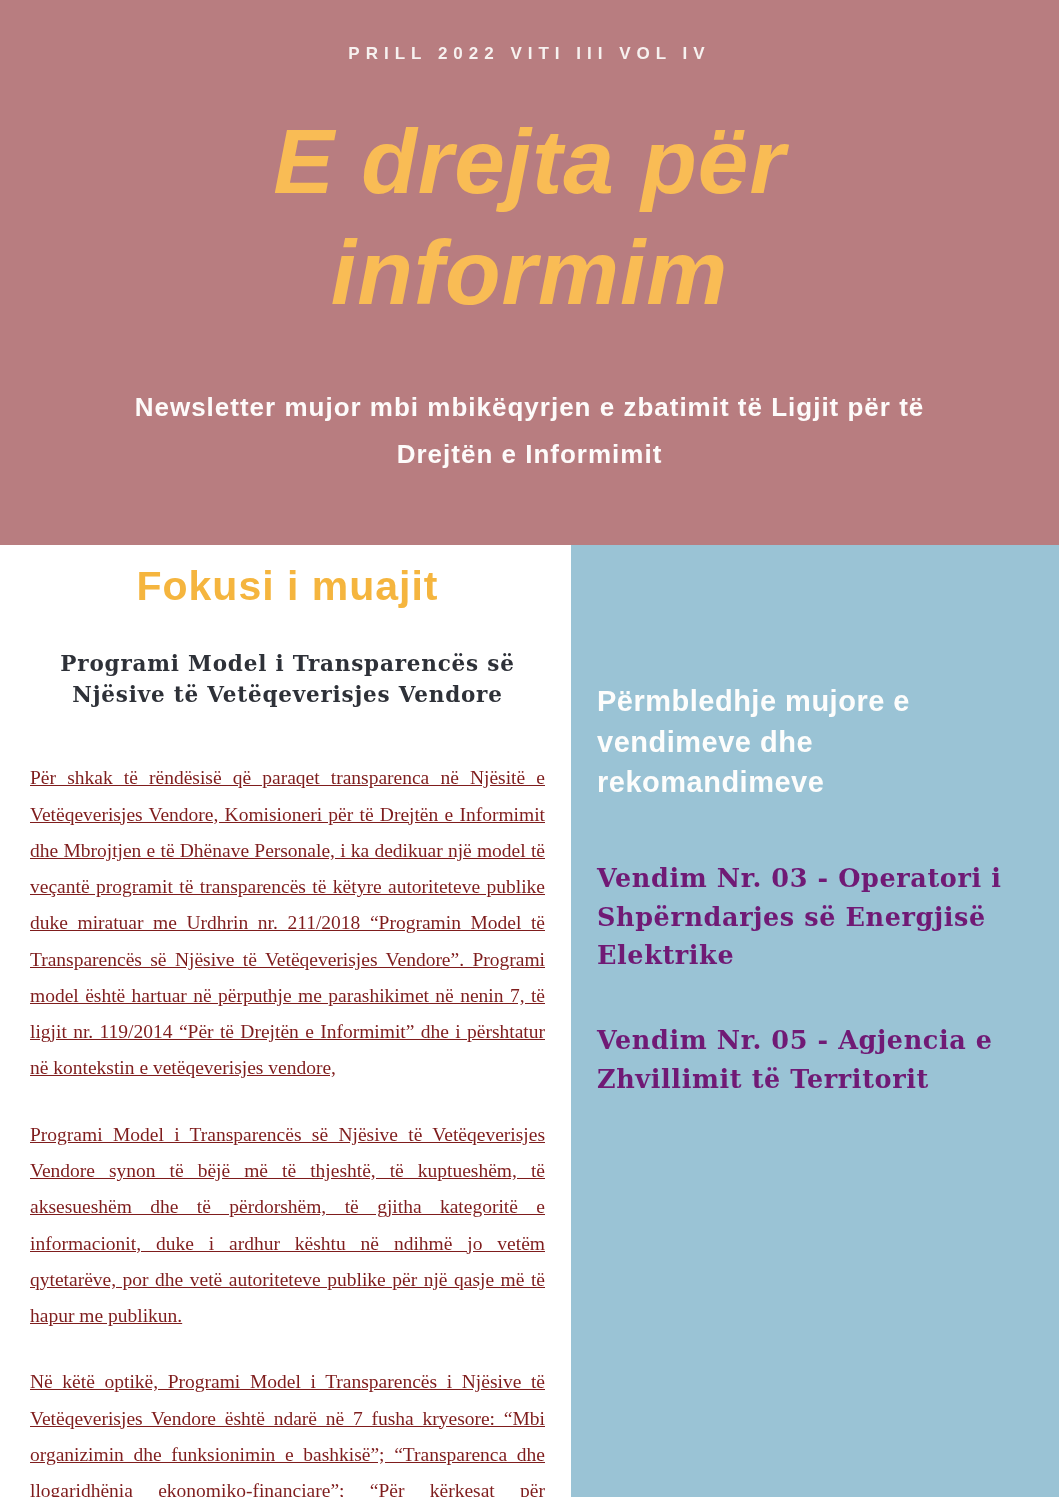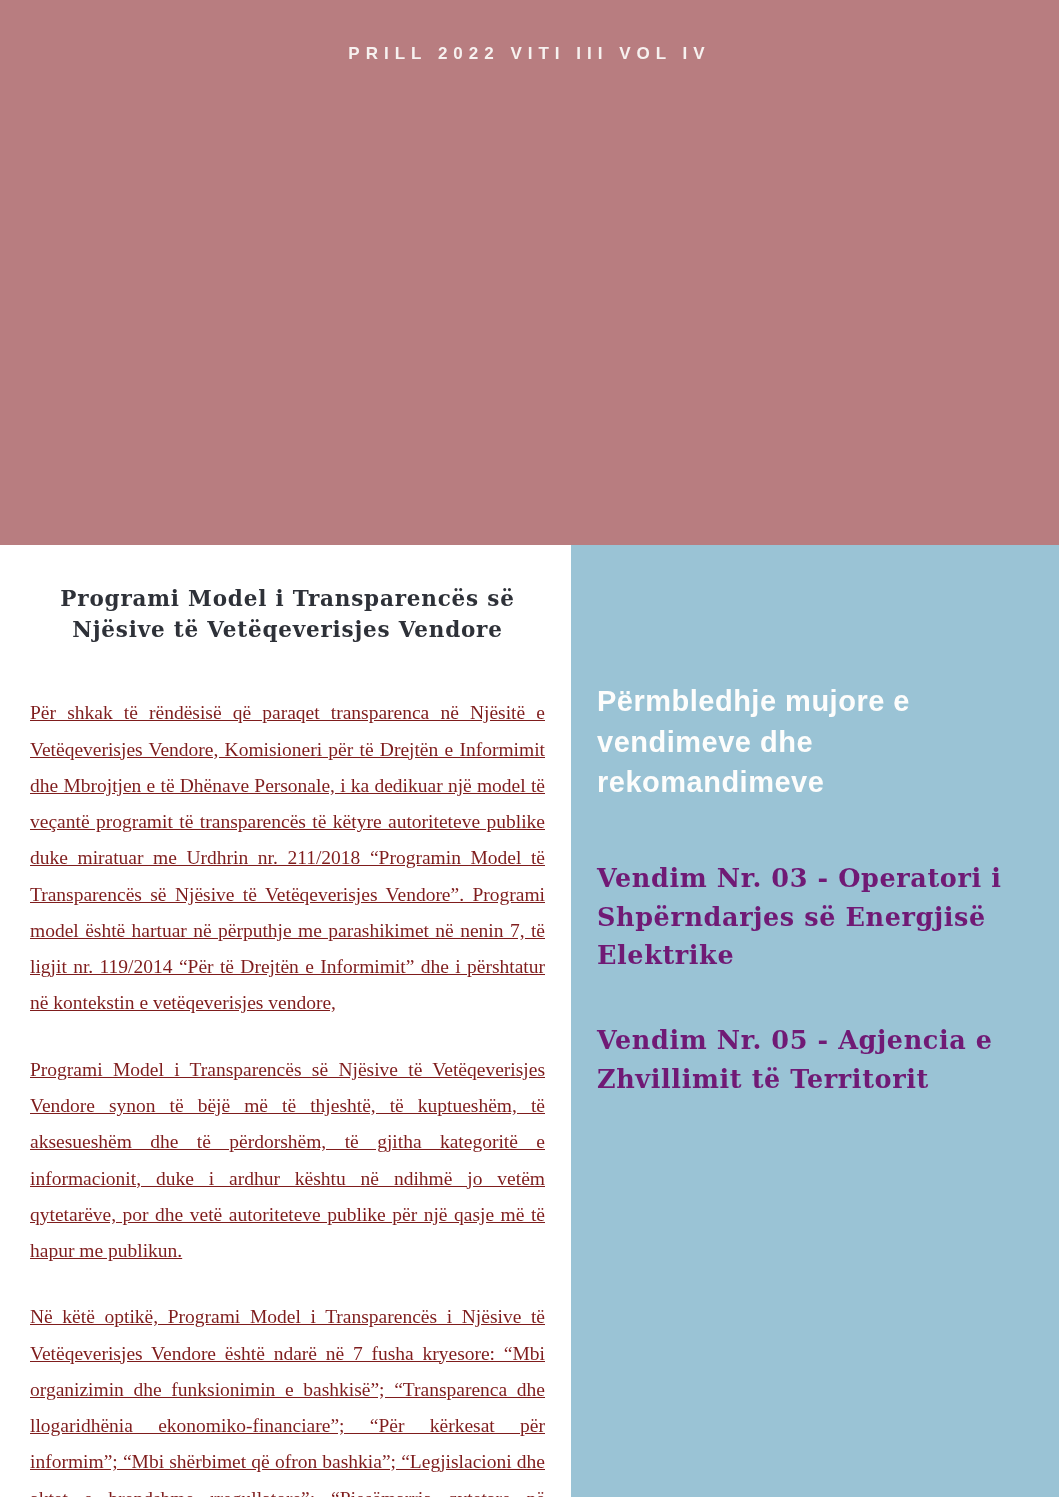--- a/index.html
+++ b/index.html
@@ -125,25 +125,28 @@
   }
   .decision-item:first-of-type { margin-top: 56px; }
 </style>
 </head>
 <body>
 
 <div class="page">
 
   <div class="header">
     <div class="issue-line">PRILL 2022  VITI III   VOL IV</div>
+    <h1 class="main-title">E drejta për informim</h1>
+    <div class="subtitle">Newsletter mujor mbi mbikëqyrjen e zbatimit të Ligjit për të Drejtën e Informimit</div>
   </div>
 
   <div class="content">
 
     <div class="left-col">
+      <h2 class="focus-title">Fokusi i muajit</h2>
       <h3 class="article-title">Programi Model i Transparencës së Njësive të Vetëqeverisjes Vendore</h3>
       <div class="body-copy">
         <p>Për shkak të rëndësisë që paraqet transparenca në Njësitë e Vetëqeverisjes Vendore, Komisioneri për të Drejtën e Informimit dhe Mbrojtjen e të Dhënave Personale, i ka dedikuar një model të veçantë programit të transparencës të këtyre autoriteteve publike duke miratuar me Urdhrin nr. 211/2018 “Programin Model të Transparencës së Njësive të Vetëqeverisjes Vendore”. Programi model është hartuar në përputhje me parashikimet në nenin 7, të ligjit nr. 119/2014 “Për të Drejtën e Informimit” dhe i përshtatur në kontekstin e vetëqeverisjes vendore,</p>
         <p>Programi Model i Transparencës së Njësive të Vetëqeverisjes Vendore synon të bëjë më të thjeshtë, të kuptueshëm, të aksesueshëm dhe të përdorshëm, të gjitha kategoritë e informacionit, duke i ardhur kështu në ndihmë jo vetëm qytetarëve, por dhe vetë autoriteteve publike për një qasje më të hapur me publikun.</p>
         <p>Në këtë optikë, Programi Model i Transparencës i Njësive të Vetëqeverisjes Vendore është ndarë në 7 fusha kryesore: “Mbi organizimin dhe funksionimin e bashkisë”; “Transparenca dhe llogaridhënia ekonomiko-financiare”; “Për kërkesat për informim”; “Mbi shërbimet që ofron bashkia”; “Legjislacioni dhe aktet e brendshme rregullatore”; “Pjesëmarrja qytetare në vendimmarrje” dhe “Informacion tjetër”.</p>
       </div>
     </div>
 
     <div class="right-col">
       <h2 class="summary-title">Përmbledhje mujore e vendimeve dhe rekomandimeve</h2>

